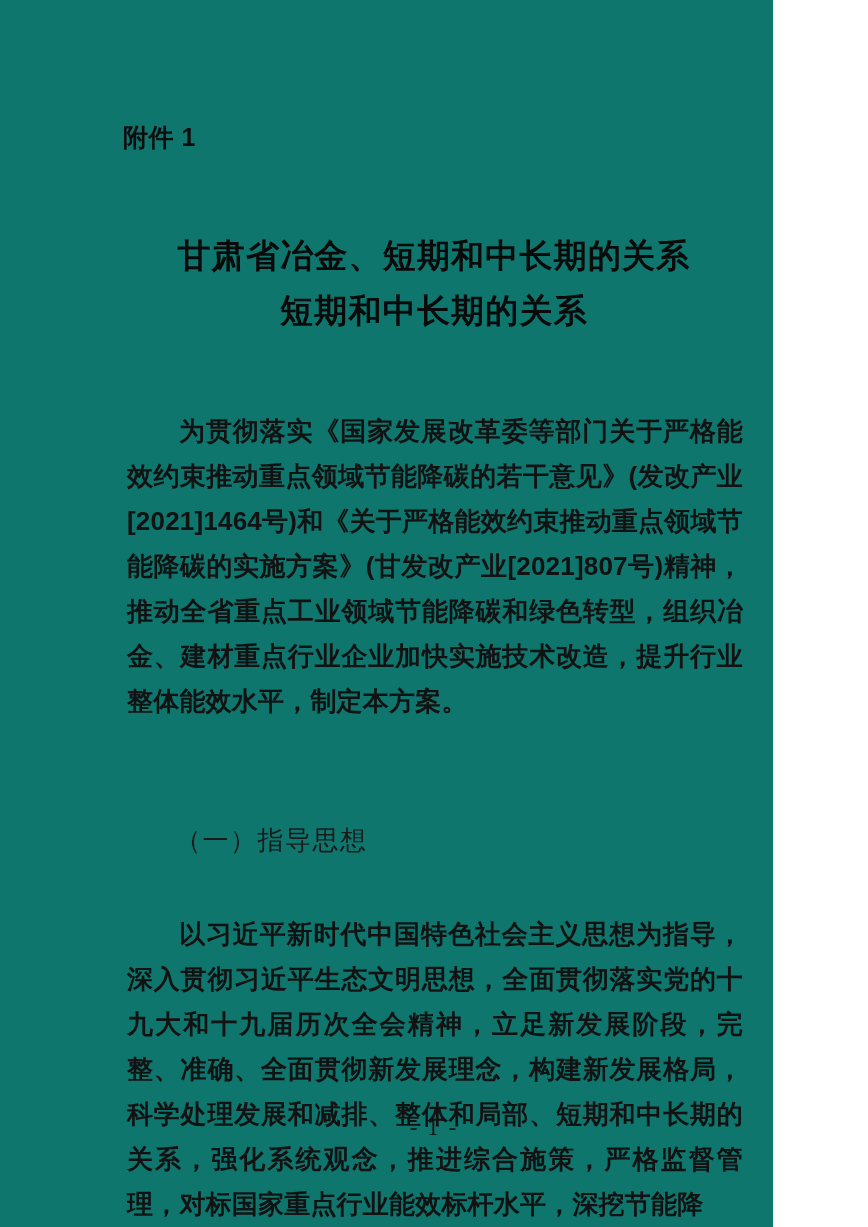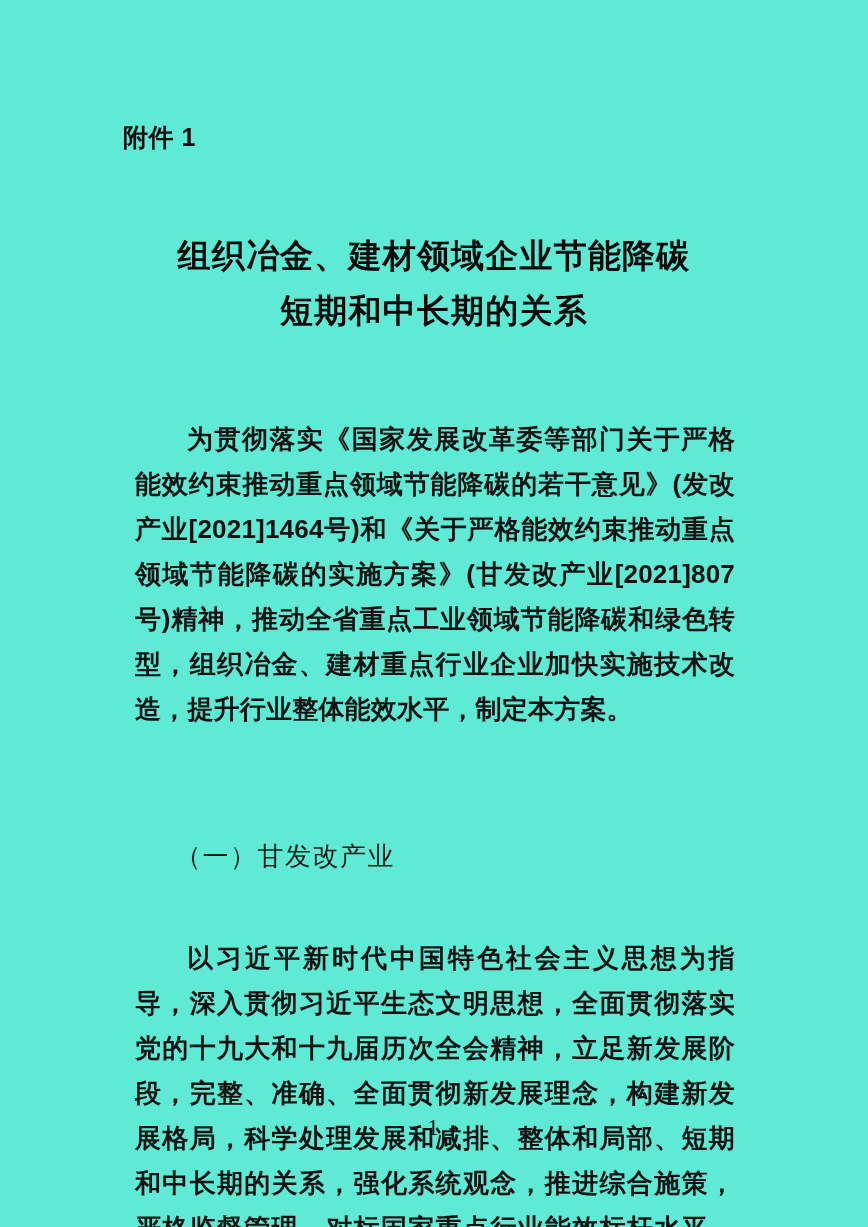--- a/index.html
+++ b/index.html
@@ -3,23 +3,23 @@
 <meta charset="utf-8">
 <style>
   html, body {
     margin: 0;
     padding: 0;
     background: #ffffff;
   }
 
   .page {
     position: relative;
-    width: 868px;
+    width: 773px;
     height: 1227px;
-    background: #5eead4;
+    background: #0f766e;
     overflow: hidden;
     font-family: "Liberation Sans", "DejaVu Sans", sans-serif;
     color: #111111;
     box-sizing: border-box;
   }
 
   
   .attachment-label {
     position: absolute;
     left: 123px;
@@ -59,21 +59,21 @@
   }
 
   .para {
     font-size: 26px;
     line-height: 45px;
     letter-spacing: 0.2px;
     color: #121212;
     text-align: justify;
     text-justify: inter-ideograph;
     text-indent: 2em;
-    margin: 12px;
+    margin: 4px;
     font-weight: 700;
   }
 
   .spacer-line {
     height: 45px;
   }
 
   .heading-1 {
     font-size: 26px;
     line-height: 45px;
@@ -111,34 +111,34 @@
   }
 </style>
 </head>
 <body>
 
 <div class="page">
 
   <div class="attachment-label">附件 1</div>
 
   <div class="doc-title">
-    <div class="title-line">组织冶金、建材领域企业节能降碳</div>
+    <div class="title-line">甘肃省冶金、短期和中长期的关系</div>
     <div class="title-line">短期和中长期的关系</div>
   </div>
 
   <div class="body-block">
 
     <p class="para">为贯彻落实《国家发展改革委等部门关于严格能效约束推动重点领域节能降碳的若干意见》(发改产业[2021]1464号)和《关于严格能效约束推动重点领域节能降碳的实施方案》(甘发改产业[2021]807号)精神，推动全省重点工业领域节能降碳和绿色转型，组织冶金、建材重点行业企业加快实施技术改造，提升行业整体能效水平，制定本方案。</p>
 
     <div class="spacer-line"></div>
 
 
     <div class="spacer-line"></div>
 
-    <p class="heading-2">（一）甘发改产业</p>
+    <p class="heading-2">（一）指导思想</p>
 
     <div class="spacer-line"></div>
 
     <p class="para">以习近平新时代中国特色社会主义思想为指导，深入贯彻习近平生态文明思想，全面贯彻落实党的十九大和十九届历次全会精神，立足新发展阶段，完整、准确、全面贯彻新发展理念，构建新发展格局，科学处理发展和减排、整体和局部、短期和中长期的关系，强化系统观念，推进综合施策，严格监督管理，对标国家重点行业能效标杆水平，深挖节能降</p>
 
   </div>
 
   <div class="page-footer">- 1 -</div>
 
 </div>

